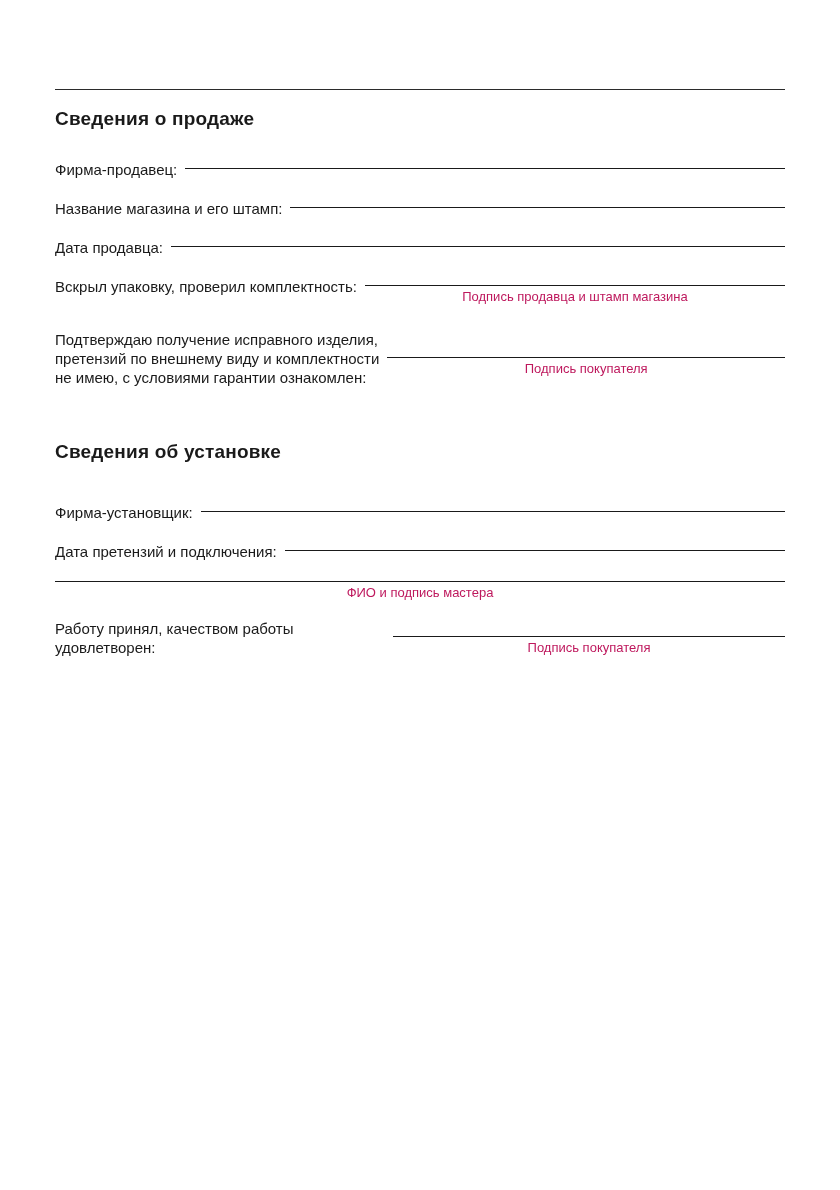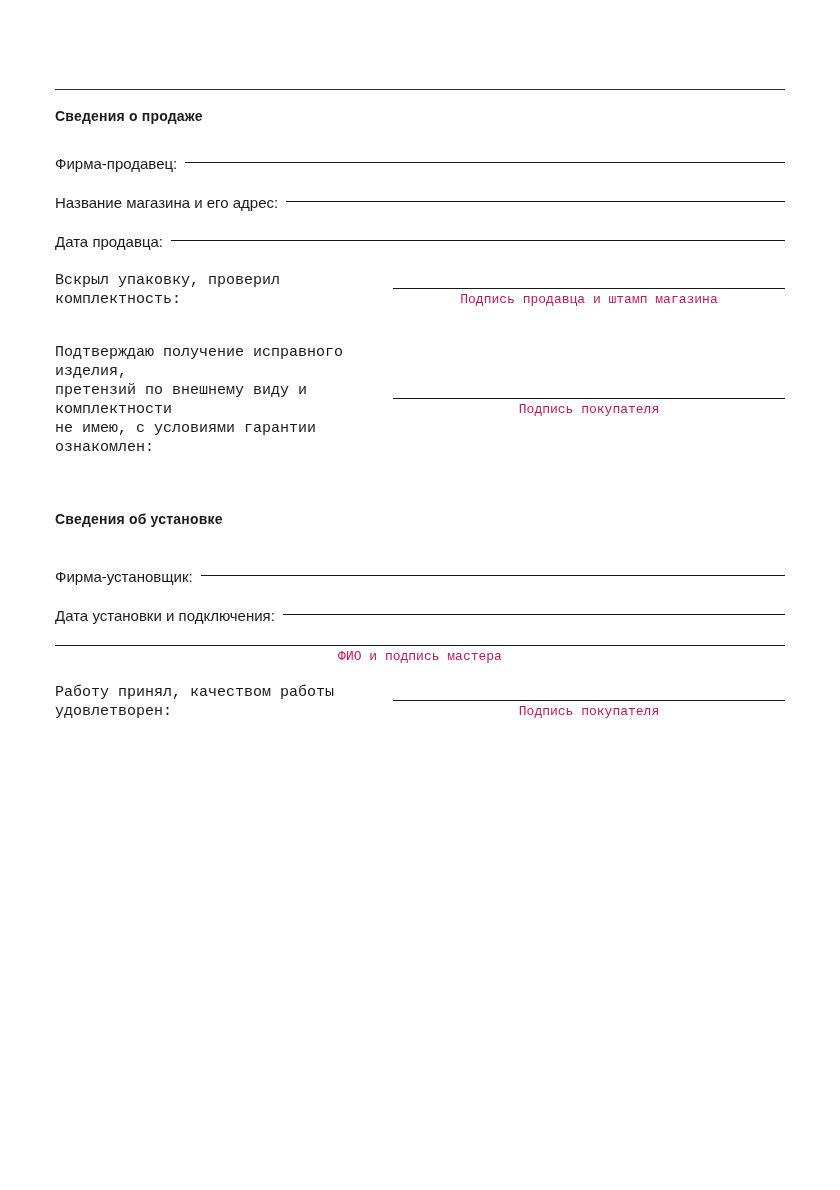--- a/index.html
+++ b/index.html
@@ -21,40 +21,39 @@
     box-sizing: border-box;
     padding: 0 55px;
     overflow: hidden;
   }
   .rule {
     border: none;
     border-top: 1.5px solid #2b2b2b;
     margin: 89px 0 0 0;
   }
   .section-heading {
-    font-size: 14px;
+    font-size: 19px;
     font-weight: bold;
     margin: 18px 0 30px 0;
     letter-spacing: 0.2px;
   }
   .section-heading.second {
     margin-top: 14px;
     margin-bottom: 40px;
   }
   .field {
     display: flex;
     align-items: center;
     gap: 8px;
     font-size: 15px;
     line-height: 19px;
     margin-bottom: 20px;
   }
   .field.with-caption {
     margin-bottom: 34px;
-    font-family: Liberation Mono, monospace;
   }
   .field .label {
     white-space: pre-line;
     flex: 0 0 auto;
     max-width: 330px;
   }
   .blank-line {
     display: block;
     flex: 1 1 auto;
     position: relative;
@@ -86,21 +85,21 @@
   <hr class="rule">
 
   <div class="section-heading">Сведения о продаже</div>
 
   <div class="field">
     <span class="label">Фирма-продавец:</span>
     <span class="blank-line"></span>
   </div>
 
   <div class="field">
-    <span class="label">Название магазина и его адрес:</span>
+    <span class="label">Название магазина и его штамп:</span>
     <span class="blank-line"></span>
   </div>
 
   <div class="field">
     <span class="label">Дата продавца:</span>
     <span class="blank-line"></span>
   </div>
 
   <div class="field with-caption">
     <span class="label">Вскрыл упаковку, проверил комплектность:</span>
@@ -121,21 +120,21 @@
   <div class="spacer-after-sale"></div>
 
   <div class="section-heading second">Сведения об установке</div>
 
   <div class="field">
     <span class="label">Фирма-установщик:</span>
     <span class="blank-line"></span>
   </div>
 
   <div class="field">
-    <span class="label">Дата установки и подключения:</span>
+    <span class="label">Дата претензий и подключения:</span>
     <span class="blank-line"></span>
   </div>
 
   <div class="field with-caption">
     <span class="blank-line">
       <span class="caption">ФИО и подпись мастера</span>
     </span>
   </div>
 
   <div class="field with-caption">

